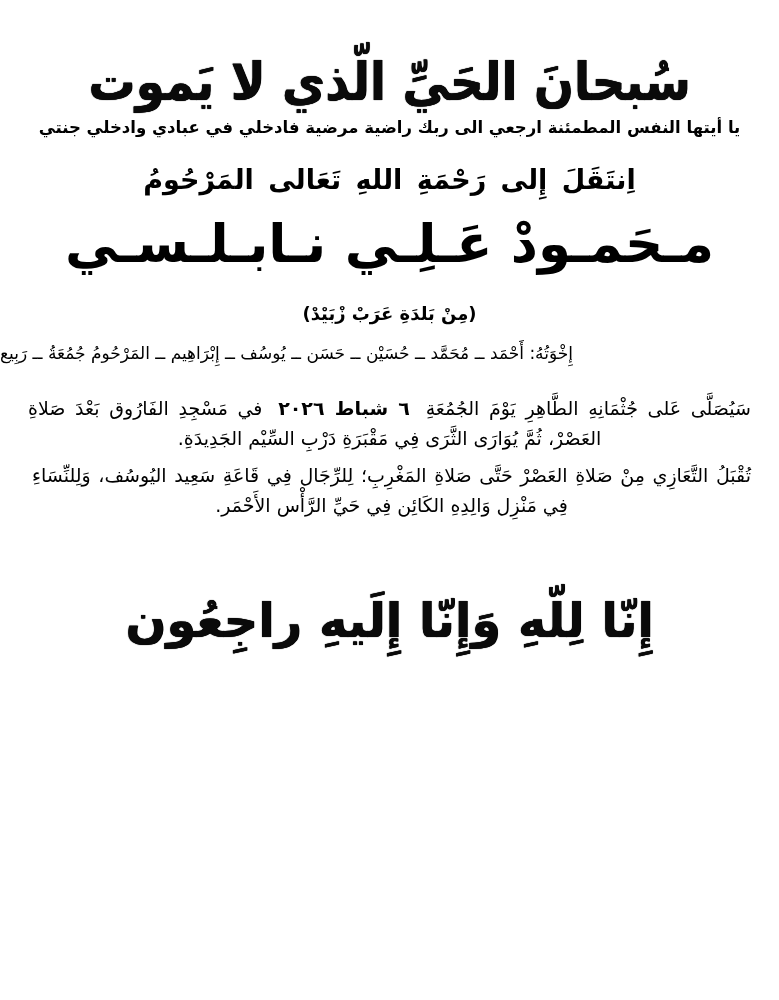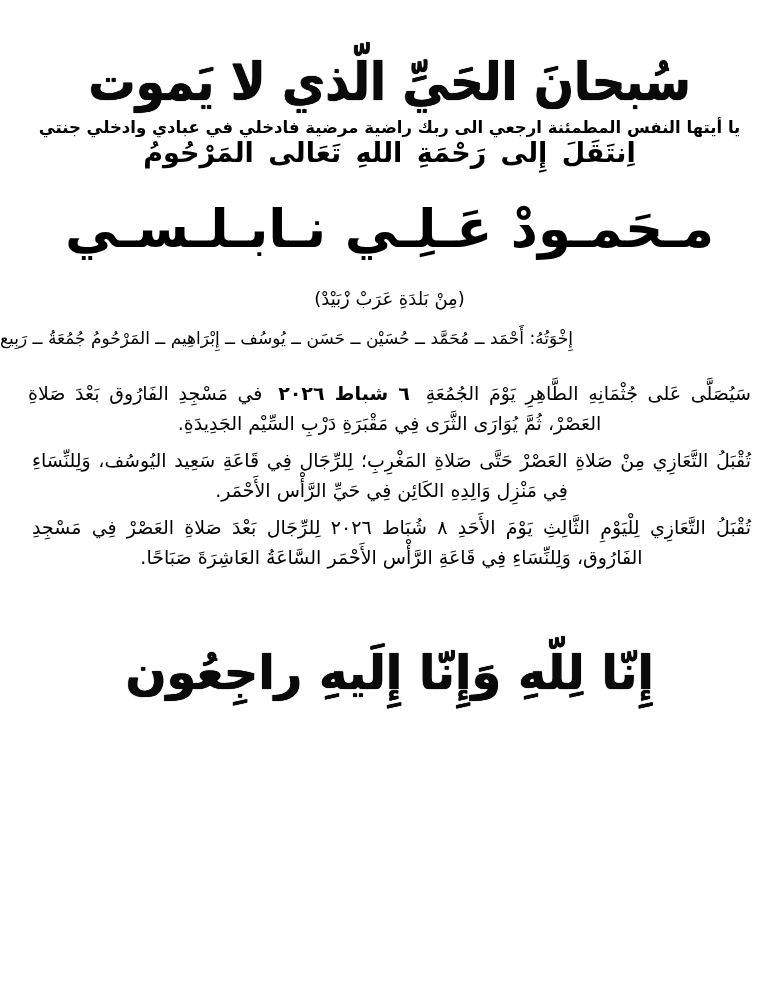--- a/index.html
+++ b/index.html
@@ -38,39 +38,39 @@
     font-size: 48px;
     line-height: 1.6;
   }
   .verse {
     text-align: center;
     font-size: 16.5px;
     font-weight: bold;
     letter-spacing: 0.2px;
   }
   .intro {
-    margin-top: 0;
+    margin-top: 27px;
     text-align: center;
     font-size: 27px;
     font-weight: bold;
     word-spacing: 5px;
   }
   .name {
-    margin-top: 28px;
+    margin-top: 16px;
     text-align: center;
     font-size: 53px;
     font-weight: bold;
     white-space: nowrap;
     line-height: 1.25;
   }
   .origin {
     margin-top: 26px;
     text-align: center;
     font-size: 18px;
-    font-weight: normal;
+    font-weight: bold;
   }
   .brothers {
     margin-top: 19px;
     text-align: left;
     font-size: 17px;
   }
   .body {
     margin: 0 28px;
     font-size: 19px;
     line-height: 1.58;
@@ -115,20 +115,19 @@
   <div class="brothers">إِخْوَتُهُ: أَحْمَد ــ مُحَمَّد ــ حُسَيْن ــ حَسَن ــ يُوسُف ــ إِبْرَاهِيم ــ المَرْحُومُ جُمُعَةُ ــ رَبِيع</div>
 
   <p class="body first">
     <span>سَيُصَلَّى عَلى جُثْمَانِهِ الطَّاهِرِ يَوْمَ الجُمُعَةِ</span>
     <span class="date-strong">٦ شباط ٢٠٢٦</span>
     <span>في مَسْجِدِ الفَارُوق بَعْدَ صَلاةِ العَصْرْ، ثُمَّ يُوَارَى الثَّرَى فِي مَقْبَرَةِ دَرْبِ السِّيْم الجَدِيدَةِ.</span>
   </p>
 
   <p class="body">تُقْبَلُ التَّعَازِي مِنْ صَلاةِ العَصْرْ حَتَّى صَلاةِ المَغْرِبِ؛ لِلرِّجَال فِي قَاعَةِ سَعِيد اليُوسُف، وَلِلنِّسَاءِ فِي مَنْزِل وَالِدِهِ الكَائِن فِي حَيِّ الرَّأْس الأَحْمَر.</p>
 
-  <p class="body">تُقْبَلُ التَّعَازِي لِلْيَوْمِ الثَّالِثِ يَوْمَ الأَحَدِ ٨ شُبَاط ٢٠٢٦ لِلرِّجَال بَعْدَ صَلاةِ العَصْرْ فِي مَسْجِدِ الفَارُوق، وَلِلنِّسَاءِ فِي قَاعَةِ الرَّأْس الأَحْمَر السَّاعَةُ العَاشِرَةَ صَبَاحًا.</p>
 
   <span class="speck s1"></span>
   <span class="speck s2"></span>
 
   <div class="calligraphy bottom">إِنّا لِلّهِ وَإِنّا إِلَيهِ راجِعُون</div>
 
 </div>
 
 </body></html>

